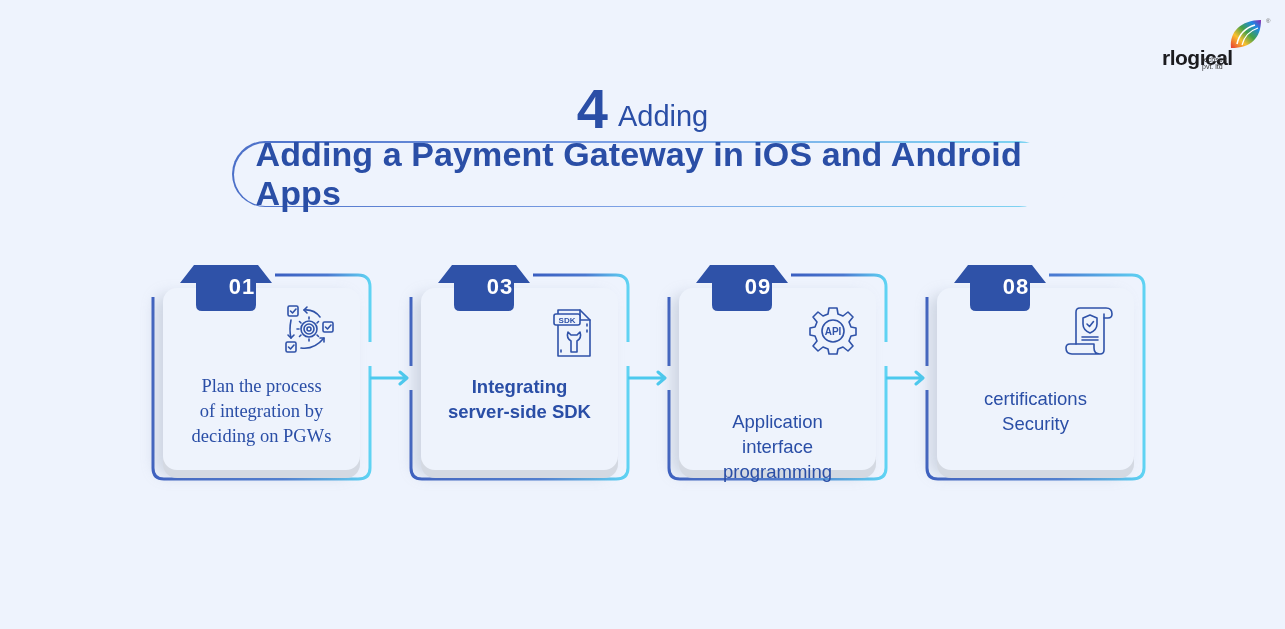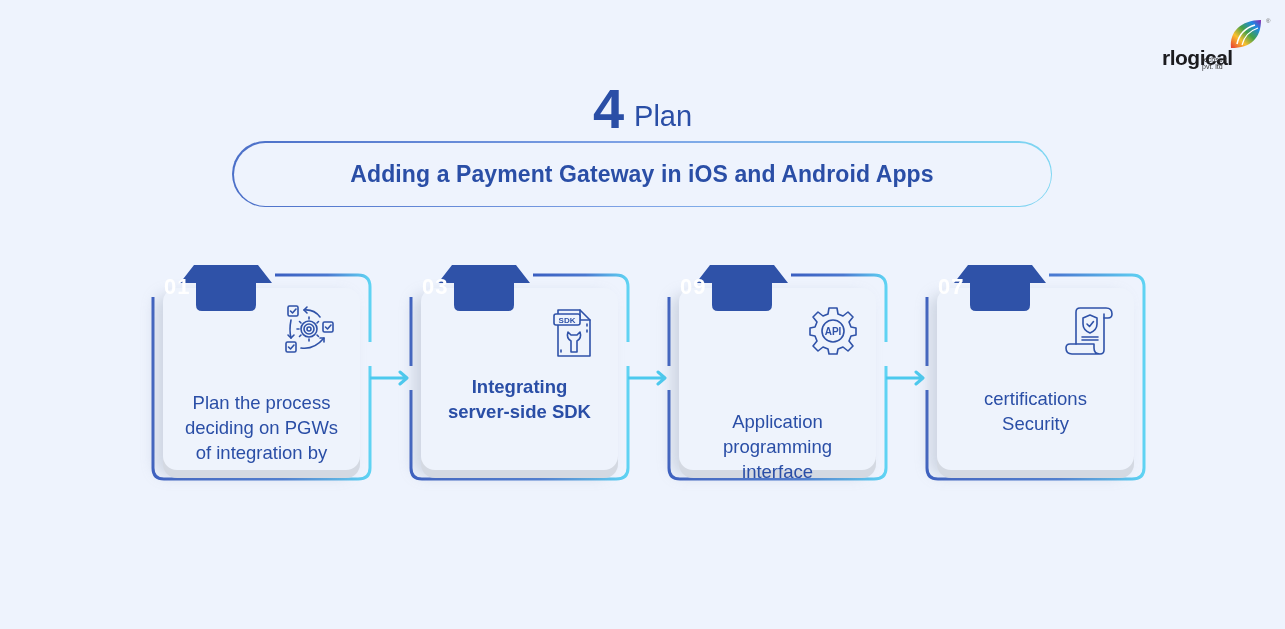--- a/index.html
+++ b/index.html
@@ -21,33 +21,33 @@
   .title-big .word { font-size:29px; font-weight:400; vertical-align:middle; margin-left:10px; position:relative; top:8px; }
 
   .pill {
     position:absolute; left:232px; top:141px; width:820px; height:66px; box-sizing:border-box;
     border-radius:33px; padding:1.5px;
     background:linear-gradient(90deg,#4b6fc8 0%, #7fa3e6 50%, #7dd6f2 100%);
   }
   .pill-inner {
     width:100%; height:100%; border-radius:32px; background:#eef3fd;
     display:flex; align-items:center; justify-content:center;
-    color:#2a4ea6; font-size:23px; font-weight:700; letter-spacing:0.1px;
+    color:#2a4ea6; font-size:34px; font-weight:700; letter-spacing:0.1px;padding-left:22px;
   }
 
   .step { position:absolute; top:262px; width:240px; height:280px; }
   .frame { position:absolute; left:0; top:0; width:240px; height:240px; overflow:visible; }
   .card {
     position:absolute; left:11px; top:26px; width:197px; height:182px; border-radius:14px;
     background:#eef3fc;
     box-shadow: 0 8px 0 #d4d9e2, -8px 6px 14px rgba(150,160,180,0.35);
   }
   .badge { position:absolute; left:28px; top:3px; width:92px; height:46px; }
   .badge-num {
-    position:absolute; left:12px; top:12px; width:92px; text-align:left;
+    position:absolute; left:44px; top:12px; width:92px; text-align:center;
     color:#ffffff; font-size:22px; font-weight:700; letter-spacing:1px;
   }
   .icon { position:absolute; width:54px; height:54px; }
   .label {
     position:absolute; left:11px; width:197px; text-align:center;
     color:#2a4ea6; font-size:18.5px; line-height:25px;
   }
   .arrow { position:absolute; top:368px; width:40px; height:20px; }
 </style>
 </head>
@@ -69,21 +69,21 @@
     <path d="M15 27 C17 19 22 13 31 10" stroke="#fff" stroke-width="1.2" fill="none"></path>
   </svg>
   <span class="logo-tm">®</span>
   <div style="position:absolute;left:1146px;top:0;">
     <span class="logo-word">rlogical</span>
     <span class="logo-sub">techsoft pvt. ltd</span>
   </div>
 </div>
 
 <div class="title-big">
-  <span class="num">4</span><span class="word">Plan</span>
+  <span class="num">4</span><span class="word">Adding</span>
 </div>
 
 <div class="pill">
   <div class="pill-inner">Adding a Payment Gateway in iOS and Android Apps</div>
 </div>
 
 <svg width="0" height="0" style="position:absolute">
   <defs>
     <linearGradient id="fg" x1="0" y1="0" x2="1" y2="0">
       <stop offset="0" stop-color="#3a5ec0"></stop>
@@ -119,24 +119,24 @@
       <circle cx="27" cy="27" r="5"></circle>
       <circle cx="27" cy="27" r="2"></circle>
     <path d="M19 21 l-1.5 -1.5 M35 21 l1.5 -1.5 M19 33 l-1.5 1.5 M35 33 l1.5 1.5 M27 17 v-2 M27 37 v2 M17 27 h-2"></path>
     <path d="M22 8 Q32 7 38 15"></path>
       <path d="M22 8 l3 -3 M22 8 l3 3"></path>
     <path d="M9 18 Q7 28 9 36"></path>
       <path d="M9 36 l-3 -3 M9 36 l3 -3"></path>
     <path d="M19 46 Q32 48 42 36"></path>
       <path d="M42 36 l-4 0 M42 36 l0 4"></path>
   </svg>
-  <div class="label" style="top:128px;">
+  <div class="label" style="top:112px;font-family:Liberation Serif, serif;">
     <div>Plan the process</div>
+    <div>of integration by</div>
     <div>deciding on PGWs</div>
-    <div>of integration by</div>
   </div>
 </div>
 
 <svg class="arrow" style="left:370px;" viewBox="0 0 40 20">
   <path d="M0 10 H36 M30 4 L37 10 L30 16" stroke="#4cc9ee" stroke-width="3" fill="none" stroke-linecap="round" stroke-linejoin="round"></path>
 </svg>
 
 <div class="step" style="left:410px;">
   <svg class="frame" viewBox="0 0 240 240">
     <path d="M123 13 H206 Q218 13 218 25 V80" stroke="url(#fg)" stroke-width="3" fill="none"></path>
@@ -177,39 +177,39 @@
     <path d="M14 0 H78 L92 18 H76 V40 Q76 46 70 46 H22 Q16 46 16 40 V18 H0 Z" fill="#2f52a8"></path>
   </svg>
   <span class="badge-num">09</span>
   <svg class="icon" style="left:138px;top:42px;" viewBox="0 0 54 54" fill="none" stroke="#2f52a8" stroke-width="1.6" stroke-linecap="round" stroke-linejoin="round">
     <path d="M23 4 H31 L32 10 L37 12 L42 8 L47 13 L43 18 L45 23 L50 24 V31 L45 32 L43 37 L47 42 L42 47 L37 43 L32 45 L31 50 H23 L22 45 L17 43 L12 47 L7 42 L11 37 L9 32 L4 31 V24 L9 23 L11 18 L7 13 L12 8 L17 12 L22 10 Z"></path>
     <circle cx="27" cy="27" r="11"></circle>
     <text x="27" y="31" font-size="10" font-weight="700" text-anchor="middle" fill="#2f52a8" stroke="none" font-family="Liberation Sans, sans-serif">API</text>
   </svg>
   <div class="label" style="top:110px;margin-top:37px;">
     <div>Application</div>
+    <div>interface</div>
     <div>programming</div>
-    <div>interface</div>
   </div>
 </div>
 
 <svg class="arrow" style="left:886px;" viewBox="0 0 40 20">
   <path d="M0 10 H36 M30 4 L37 10 L30 16" stroke="#4cc9ee" stroke-width="3" fill="none" stroke-linecap="round" stroke-linejoin="round"></path>
 </svg>
 
 <div class="step" style="left:926px;">
   <svg class="frame" viewBox="0 0 240 240">
     <path d="M123 13 H206 Q218 13 218 25 V206 Q218 217 206 217 H12 Q1 217 1 206 V128" stroke="url(#fgb)" stroke-width="3" fill="none"></path>
     <path d="M1 104 V35" stroke="#3a5ec0" stroke-width="3" fill="none"></path>
   </svg>
   <div class="card"></div>
   <svg class="badge" viewBox="0 0 92 46">
     <path d="M14 0 H78 L92 18 H76 V40 Q76 46 70 46 H22 Q16 46 16 40 V18 H0 Z" fill="#2f52a8"></path>
   </svg>
-  <span class="badge-num">07</span>
+  <span class="badge-num">08</span>
   <svg class="icon" style="left:136px;top:42px;" viewBox="0 0 54 54" fill="none" stroke="#2f52a8" stroke-width="1.6" stroke-linecap="round" stroke-linejoin="round">
     <path d="M14 40 V8 Q14 4 18 4 H44 Q50 4 50 10 Q50 14 46 14 H42"></path>
     <path d="M42 10 V46 Q42 50 38 50 H10 Q4 50 4 44 Q4 40 8 40 H32 V44 Q32 50 38 50"></path>
     <path d="M28 11 L35 14 V20 Q35 26 28 29 Q21 26 21 20 V14 Z"></path>
     <path d="M25 20 l2.5 2.5 l4 -5"></path>
     <path d="M20 33 H36 M20 36 H36"></path>
   </svg>
   <div class="label" style="top:124px;">
     <div>certifications</div>
     <div>Security</div>

